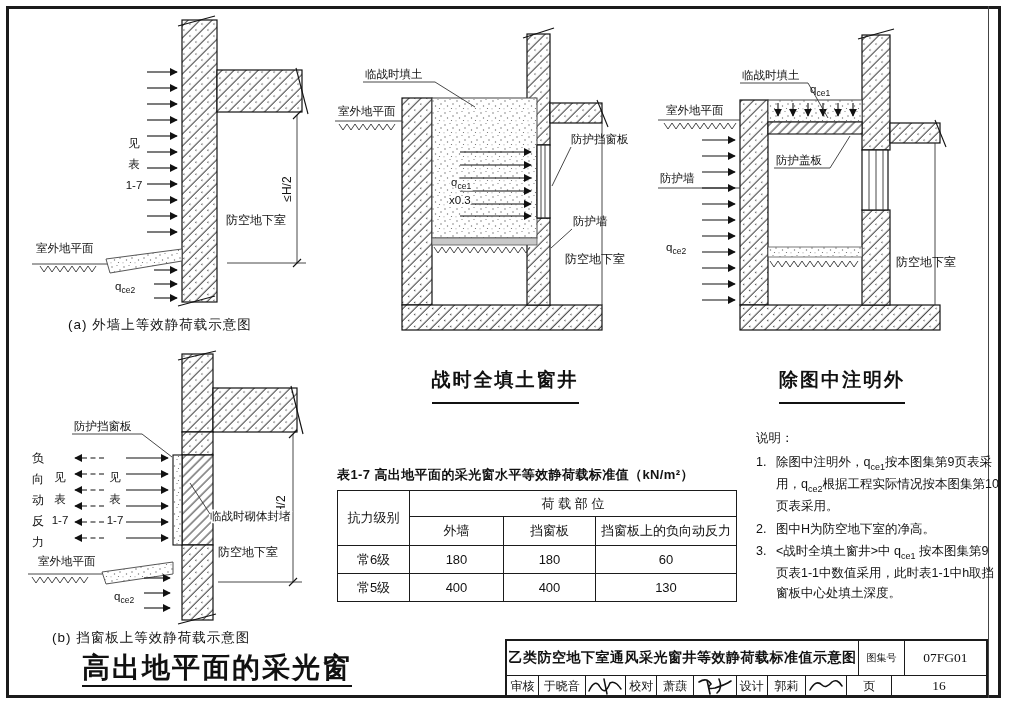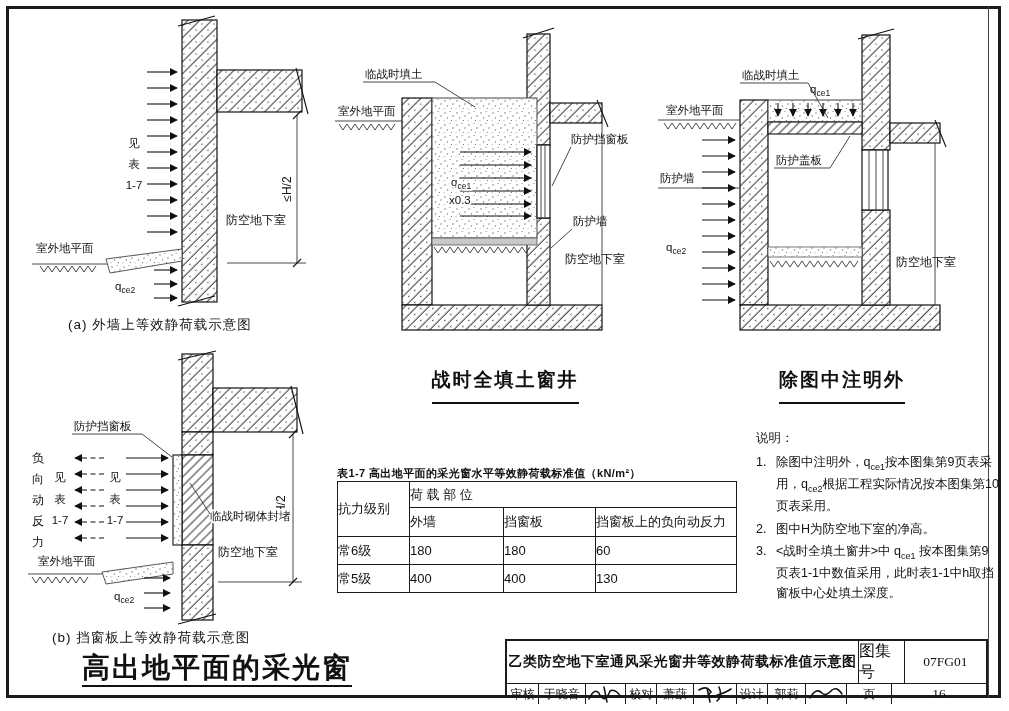--- a/index.html
+++ b/index.html
@@ -13,37 +13,37 @@
   svg text.big{font-size:12px;}
   svg text.halo{paint-order:stroke;stroke:#fff;stroke-width:3.5px;}
   svg .ln{stroke:#111;stroke-width:1.1;fill:none;}
   svg .thin{stroke:#333;stroke-width:0.9;fill:none;}
   .cap{position:absolute;font-size:13.5px;letter-spacing:1px;}
   .cap-big{position:absolute;text-align:center;font-size:19px;font-weight:bold;letter-spacing:2px;}
   .cap-big span{border-bottom:2px solid #111;padding-bottom:12px;}
   .cap-title{position:absolute;text-align:right;font-size:28px;font-weight:bold;letter-spacing:2px;}
   .cap-title span{border-bottom:2.5px solid #111;padding-bottom:2px;}
   .tbl-wrap{position:absolute;left:337px;top:466px;width:402px;}
-  .tbl-title{font-size:11px;font-weight:bold;letter-spacing:0.4px;}
+  .tbl-title{font-size:13px;font-weight:bold;margin-bottom:6px;letter-spacing:0.4px;}
   table.t17{border-collapse:collapse;width:400px;table-layout:fixed;}
   table.t17 th,table.t17 td{border:1.6px solid #1b1b1b;font-weight:normal;
-      text-align:left;font-size:13px;padding:0;}
+      text-align:center;font-size:13px;padding:0;}
   .notes{position:absolute;left:756px;top:428px;width:243px;font-size:12.5px;line-height:1.62;}
   .notes .hd{margin-bottom:4px;}
   .note-item{display:flex;margin-bottom:2px;}
   .note-item .n{width:20px;flex:0 0 20px;}
   .note-item .t{flex:1;}
   sub{font-size:9px;}
   .tb{position:absolute;left:505px;top:639px;width:483px;height:59px;
       border:2px solid #1b1b1b;box-sizing:border-box;display:flex;flex-direction:column;}
   .tb-r1{flex:0 0 34px;display:flex;border-bottom:1.6px solid #1b1b1b;}
   .tb-r2{flex:1;display:flex;}
   .tb-cell{display:flex;align-items:center;justify-content:center;box-sizing:border-box;}
   .tb-r1 .t-title{flex:1;font-size:14px;font-weight:bold;letter-spacing:0.5px;}
-  .tb-r1 .t-lbl{width:46px;border-left:1.6px solid #1b1b1b;font-size:16px;}
+  .tb-r1 .t-lbl{width:46px;border-left:1.6px solid #1b1b1b;font-size:10px;}
   .tb-r1 .t-val{width:82px;border-left:1.6px solid #1b1b1b;
       font-family:"Liberation Serif", serif;font-size:13.5px;}
   .tb-r2 .c{font-size:12px;border-left:1.6px solid #1b1b1b;}
   .tb-r2 .c:first-child{border-left:none;}
   .sig svg{position:static;}
 </style>
 </head>
 <body>
 
 <div class="page">

